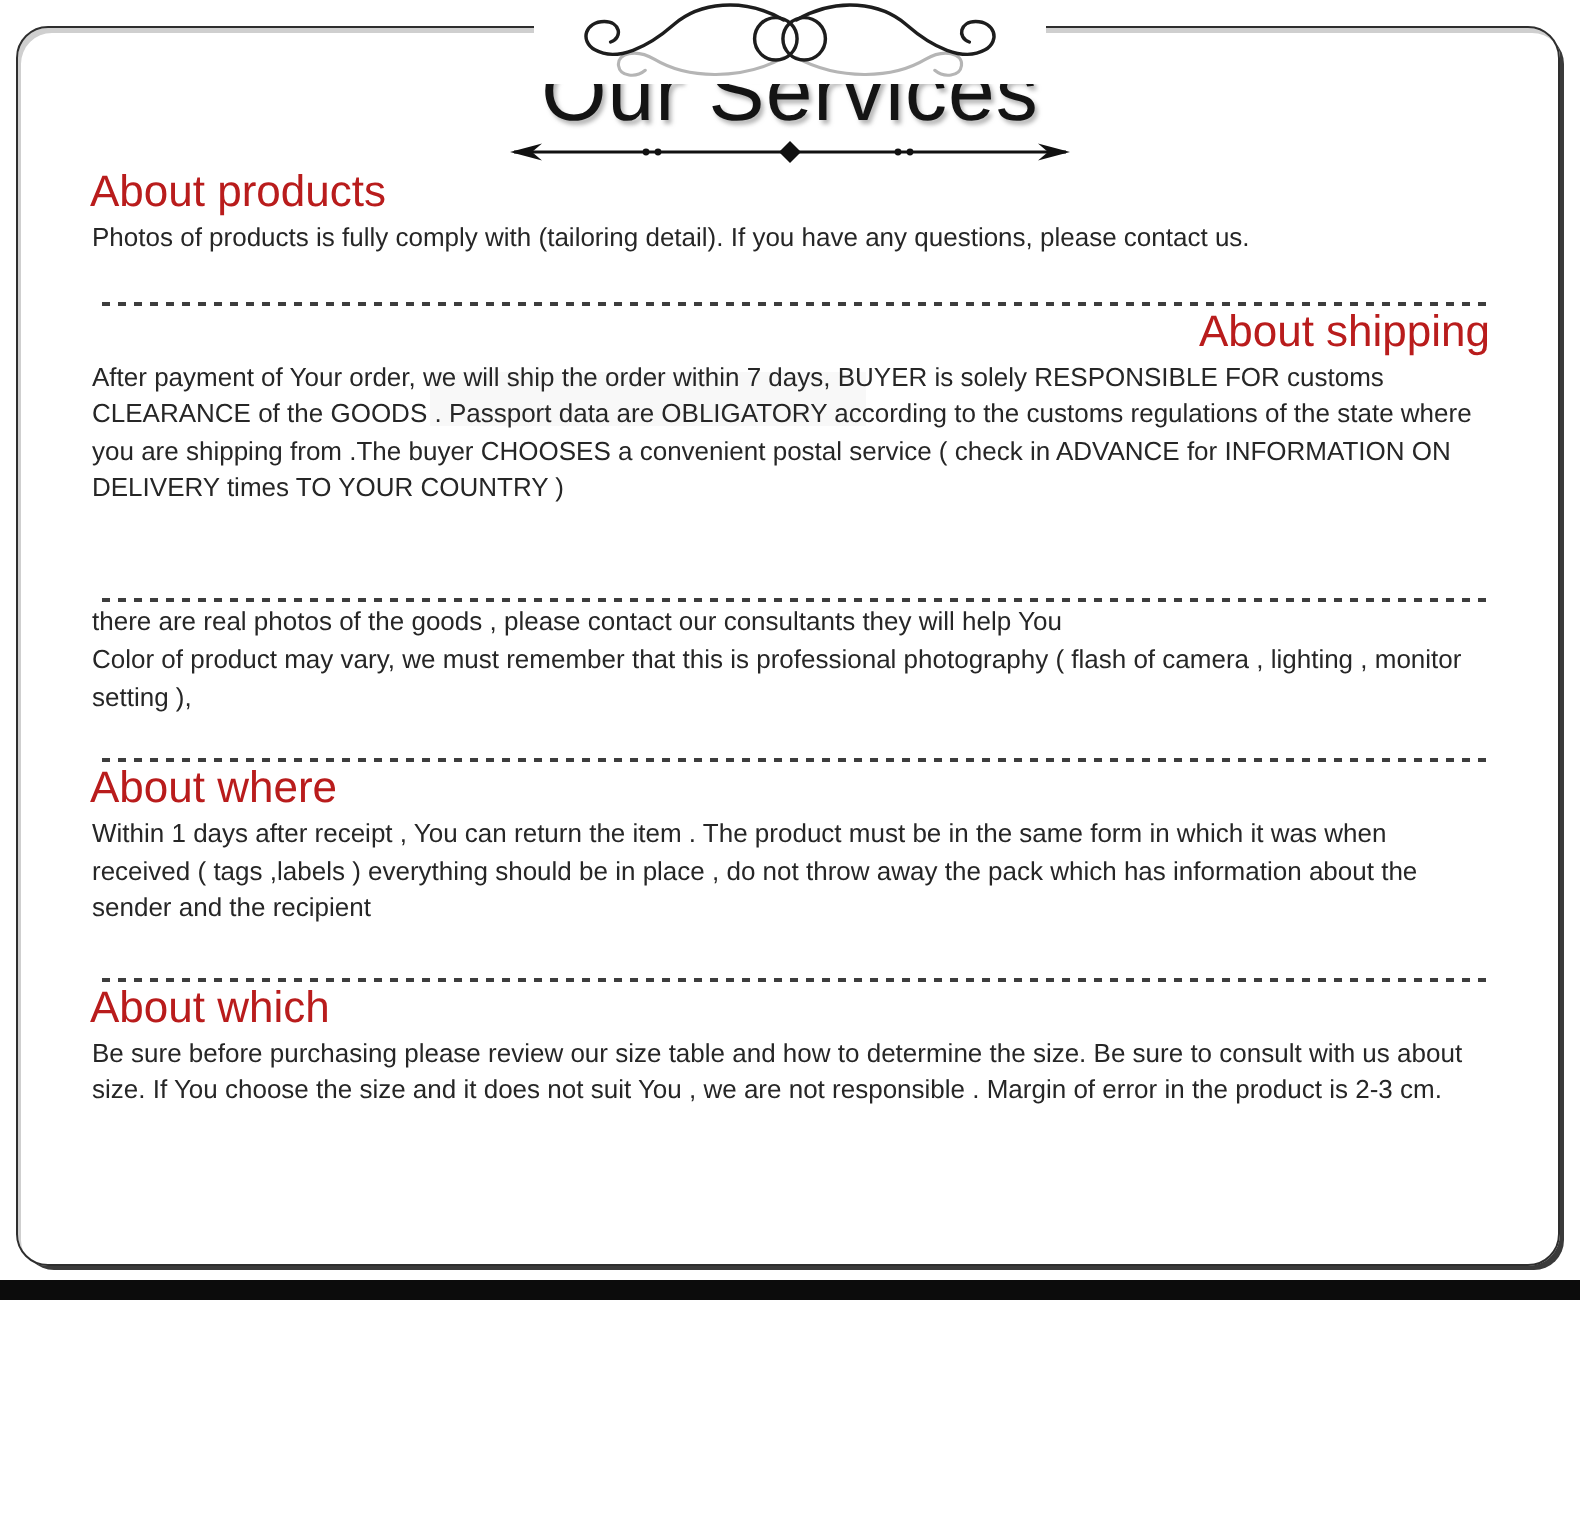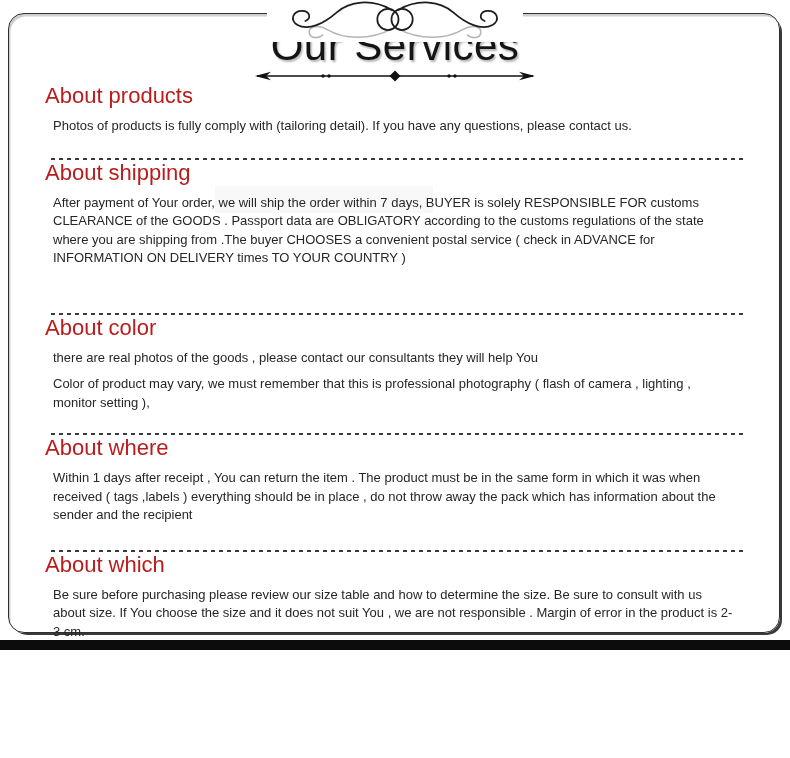--- a/index.html
+++ b/index.html
@@ -34,32 +34,32 @@
   .title {
     margin:0; text-align:center; font-weight:400;
     font-size:42px; line-height:40px; color:#141414; letter-spacing:0.5px;
     text-shadow:1.5px 2px 2px rgba(120,120,120,0.55);
   }
   .arrow-divider { display:block; margin:3px auto 0 auto; }
 
   h2.sec-head {
     margin:0; font-weight:400; font-size:22px; line-height:26px; color:#b91c1c;
   }
-  p.sec-body { margin:8px; font-size:13px; line-height:18.5px; color:#262626; }
+  p.sec-body { margin:1px; font-size:13px; line-height:18.5px; color:#262626; }
 
   .dashed {
     height:2px; margin-left:6px;
     background:repeating-linear-gradient(to right,#3d3d3d 0 4px,transparent 4px 8px);
   }
 
   
   .h-products { margin-top:12px; }
   .p-products { margin-top:8px; }
   .d1 { margin-top:22px; }
-  .h-shipping { margin-top:14px; }
+  .h-shipping { margin-top:14px;text-align:right; }
   .p-shipping { margin-top:7px; }
   .d2 { margin-top:45px; }
   .h-color { margin-top:15px; }
   .p-color1 { margin-top:8px; max-width:700px; }
   .p-color2 { margin-top:21px; }
   .d3 { margin-top:21px; }
   .h-return { margin-top:14px; }
   .p-return { margin-top:7px; }
   .d4 { margin-top:25px; }
   .h-size { margin-top:16px; }
@@ -111,21 +111,20 @@
     <div class="dashed d1"></div>
 
     <section>
       <h2 class="sec-head h-shipping">About shipping</h2>
       <p class="sec-body p-shipping">After payment of Your order, we will ship the order within 7 days, BUYER is solely RESPONSIBLE FOR customs CLEARANCE of the GOODS . Passport data are OBLIGATORY according to the customs regulations of the state where you are shipping from .The buyer CHOOSES a convenient postal service ( check in ADVANCE for INFORMATION ON DELIVERY times TO YOUR COUNTRY )</p>
     </section>
 
     <div class="dashed d2"></div>
 
     <section>
-      <h2 class="sec-head h-color">About color</h2>
       <p class="sec-body p-color2">there are real photos of the goods , please contact our consultants they will help You</p>
       <p class="sec-body p-color1">Color of product may vary, we must remember that this is professional photography ( flash of camera , lighting , monitor setting ),</p>
     </section>
 
     <div class="dashed d3"></div>
 
     <section>
       <h2 class="sec-head h-return">About where</h2>
       <p class="sec-body p-return">Within 1 days after receipt , You can return the item . The product must be in the same form in which it was when received ( tags ,labels ) everything should be in place , do not throw away the pack which has information about the sender and the recipient</p>
     </section>

